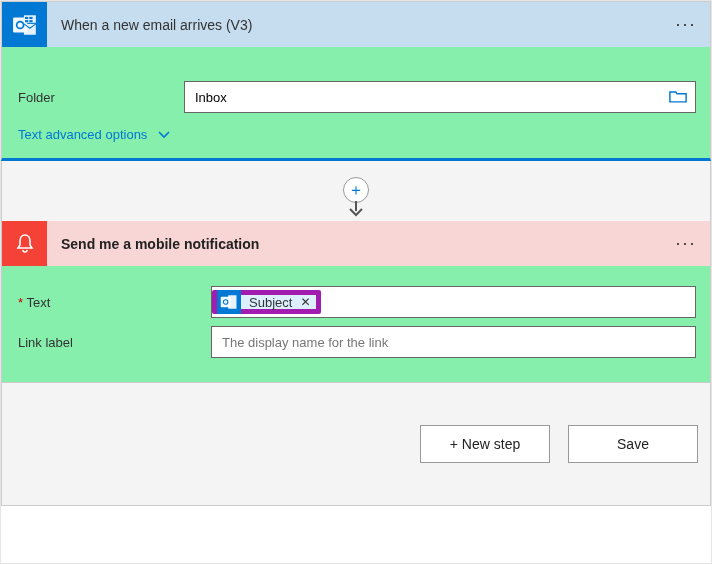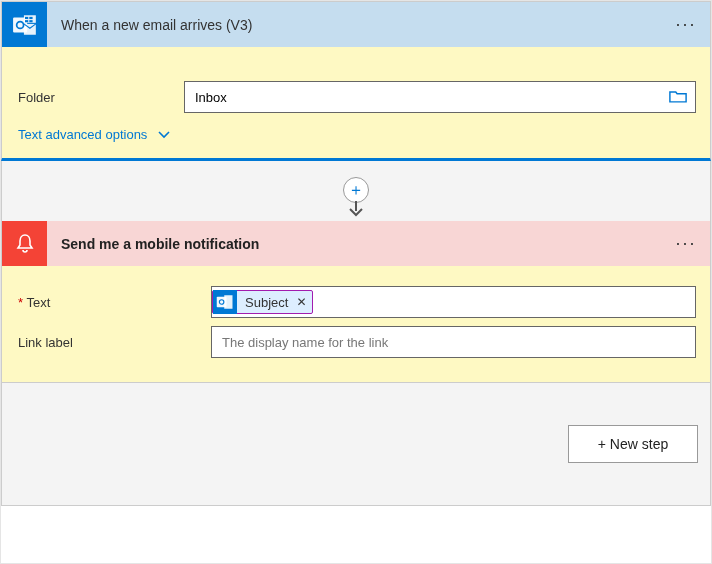--- a/index.html
+++ b/index.html
@@ -1,17 +1,17 @@
 <!DOCTYPE html>
 <html><head>
 <meta charset="utf-8">
 <style>
   * { box-sizing: border-box; margin: 0; padding: 0; font-family: "Segoe UI", Arial, sans-serif; }
   body { background: #fff; width: 712px; height: 564px; position: relative; border: 1px solid #e5e5e5; }
-  .card { border: 1px solid #ccc; background: #fef9c3; }
+  .card { border: 1px solid #ccc; background: #86efac; }
   .card-header { display: flex; align-items: center; height: 45px; position: relative; }
   .trigger .card-header { background: #c5ddef; }
   .action .card-header { background: #f8d6d5; }
   .header-icon { width: 45px; height: 45px; display: flex; align-items: center; justify-content: center; }
   .trigger .header-icon { background: #0078d4; }
   .action .header-icon { background: #f44336; }
   .header-title { padding-left: 14px; font-size: 14px; color: #333; font-weight: 400; }
   .action .header-title { color: #222; font-weight: 700; }
   .ellipsis { position: absolute; right: 14px; font-size: 18px; letter-spacing: 1px; cursor: pointer; color: #333; }
   .card-body { padding: 28px 14px 14px 14px; }
@@ -21,21 +21,21 @@
   .req { color: #c00; }
   .field-input { flex: 1; height: 32px; border: 1px solid #666; padding: 0 10px; font-size: 13px; display: flex; align-items: center; position: relative; background: #fff; }
   .field-input input { border: none; outline: none; width: 100%; font-size: 13px; }
   .field-input input::placeholder { color: #777; }
   .folder-icon { position: absolute; right: 8px; top: 7px; color: #0078d4; }
   .advanced { color: #0078d4; font-size: 13px; padding: 4px 0 2px 2px; cursor: pointer; display: inline-flex; align-items: center; gap: 10px; }
   .trigger-card { border-bottom: 3px solid #0078d4; }
   .connector { background: #f4f4f4; text-align: center; padding: 0; position: relative; height: 60px; border-left: 1px solid #ccc; border-right: 1px solid #ccc; }
   .add-circle { width: 26px; height: 26px; border-radius: 50%; background: #fff; border: 1px solid #999; display: inline-flex; align-items: center; justify-content: center; font-size: 16px; color: #0078d4; position: absolute; top: 16px; left: 50%; transform: translateX(-50%); cursor: pointer; }
   .arrow-down { position: absolute; top: 40px; left: 50%; transform: translateX(-50%); color: #555; }
-  .token { display: inline-flex; align-items: center; background: #def; border: 1px solid #a21caf; border-radius: 2px; height: 24px; padding-right: 6px; margin: -2px 0 -2px -6px;}
+  .token { display: inline-flex; align-items: center; background: #def; border: 5px solid #a21caf; border-radius: 2px; height: 24px; padding-right: 6px; margin: -2px 0 -2px -6px;}
   .token-icon { width: 24px; height: 24px; background: #0078d4; display: flex; align-items: center; justify-content: center; margin-right: 8px; }
   .token-text { font-size: 13px; color: #333; }
   .token-x { margin-left: 8px; font-size: 12px; cursor: pointer; color: #333; }
   .footer { background: #f4f4f4; border: 1px solid #ccc; border-top: none; padding: 42px 12px; display: flex; justify-content: flex-end; gap: 18px; }
   .btn { height: 38px; width: 130px; background: #fff; border: 1px solid #999; font-size: 14px; color: #222; cursor: pointer; }
   svg { display: block; }
 </style>
 </head>
 <body>
 
@@ -122,13 +122,14 @@
       <div class="field-label">Link label</div>
       <div class="field-input">
         <input type="text" placeholder="The display name for the link" style="">
       </div>
     </div>
   </div>
 </div>
 
 <div class="footer">
   <button class="btn">+ New step</button>
+  <button class="btn">Save</button>
 </div>
 
 </body></html>

